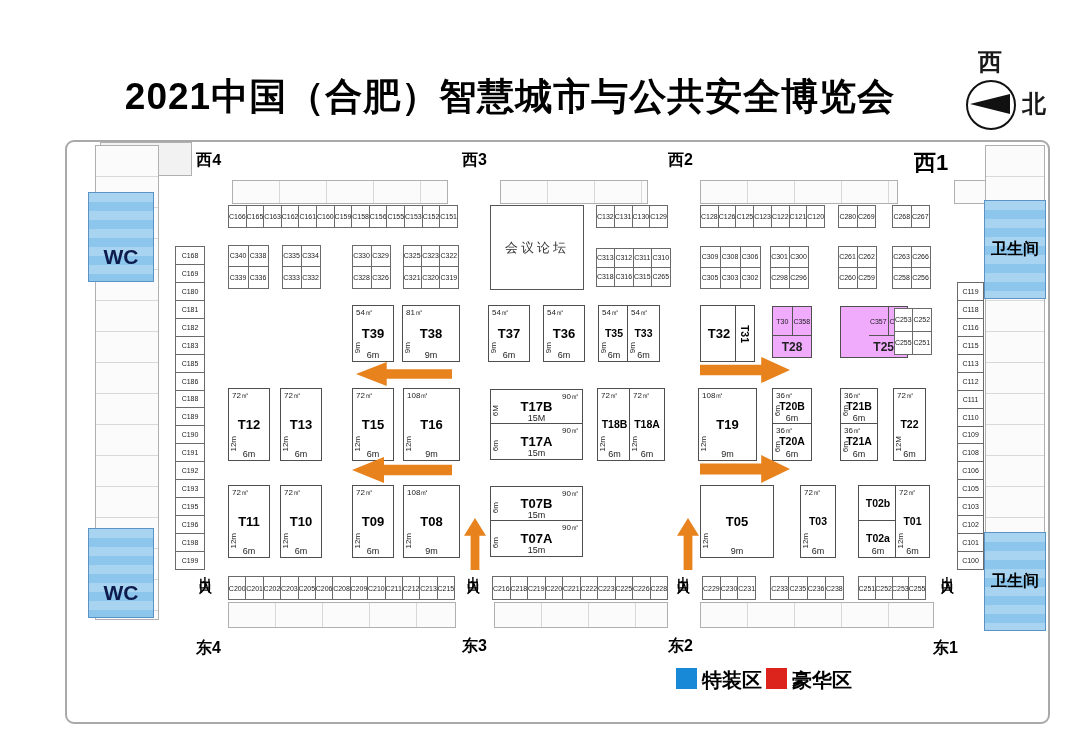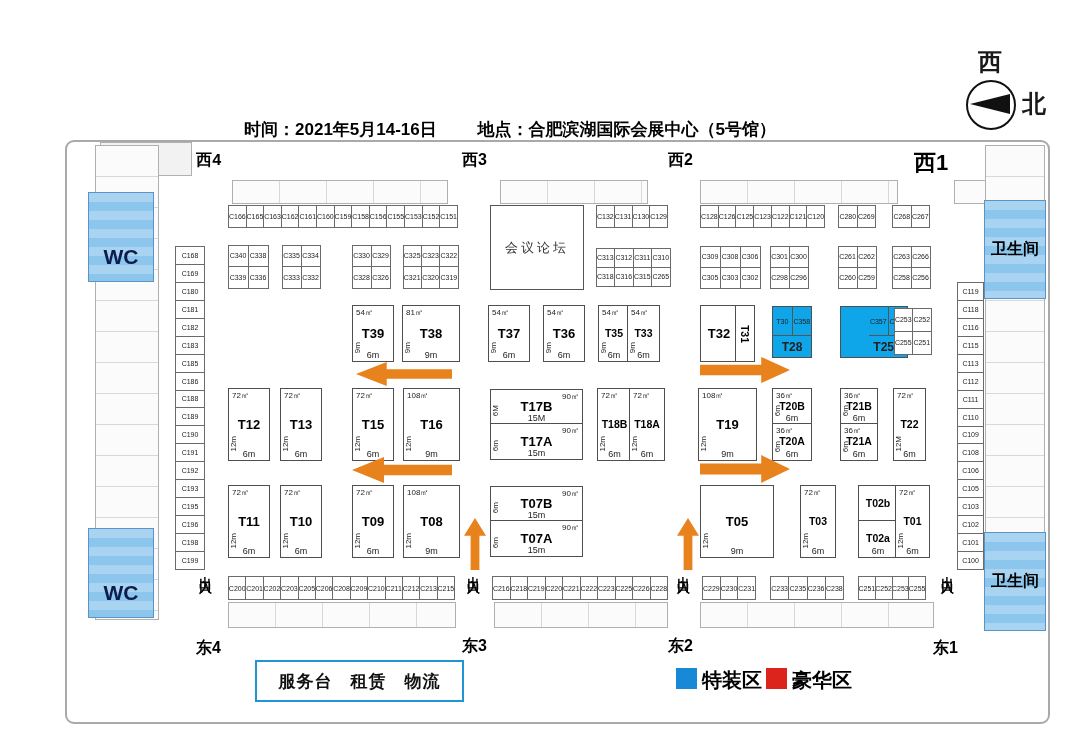--- a/index.html
+++ b/index.html
@@ -52,21 +52,21 @@
   
   .tb{position:absolute;background:#fff;border:1.5px solid #4f4f4f;}
   .tb .ar{position:absolute;top:1px;left:3px;font-size:8px;color:#222;}
   .tb.ar-right .ar{left:auto;right:3px;}
   .tb .nm{position:absolute;top:50%;left:50%;transform:translate(-50%,-55%);font-size:13px;font-weight:700;color:#000000;white-space:nowrap;}
   .tb.sm .nm{font-size:10.5px;}
   .tb .sd{position:absolute;left:0;bottom:8px;font-size:8px;color:#222;writing-mode:vertical-rl;transform:rotate(180deg);}
   .tb .bt{position:absolute;bottom:1px;left:50%;transform:translateX(-50%);font-size:9px;color:#222;}
   .tb.vert .nm{writing-mode:vertical-rl;transform:translate(-50%,-50%);}
   
-  .miniblk{position:absolute;border:1.5px solid #4f4f4f;background:#0ea5e9;display:flex;flex-direction:column;}
+  .miniblk{position:absolute;border:1.5px solid #4f4f4f;background:#f0abfc;display:flex;flex-direction:column;}
   .mini-top{flex:1;display:flex;}
   .mini-top .mc{flex:1;border-right:1px solid #555;display:flex;align-items:center;justify-content:center;font-size:7px;color:#222;}
   .mini-top .mc:last-child{border-right:none;}
   .mini-bot{height:21px;border-top:1px solid #555;display:flex;align-items:center;justify-content:center;font-size:12px;font-weight:700;color:#222;}
   
   .arrow{position:absolute;background:#e8821c;}
   .arrow.left{clip-path:polygon(0 50%,32% 0,32% 30%,100% 30%,100% 70%,32% 70%,32% 100%);}
   .arrow.right{clip-path:polygon(100% 50%,68% 0,68% 30%,0 30%,0 70%,68% 70%,68% 100%);}
   .arrow.up{clip-path:polygon(50% 0,0 34%,30% 34%,30% 100%,70% 100%,70% 34%,100% 34%);}
   
@@ -75,24 +75,21 @@
   .lgbox{position:absolute;border:2px solid #2095d4;background:#fff;display:flex;align-items:center;justify-content:center;
     font-size:17px;font-weight:700;color:#111;letter-spacing:1px;}
   .sw{position:absolute;width:21px;height:21px;}
   .lgtext{position:absolute;font-size:20px;font-weight:800;color:#000;}
 </style>
 </head>
 <body>
 
 <div class="canvas">
 
-  <div class="subtitle">
-    <span>时间：2021年5月14-16日</span>
-    <span>地点：合肥滨湖国际会展中心（5号馆）</span>
-  </div>
+  <div class="title">2021中国（合肥）智慧城市与公共安全博览会</div>
 
   <div class="compass-west">西</div>
   <div class="compass-circle">
     <div class="compass-needle"></div>
   </div>
   <div class="compass-north">北</div>
 
   <div class="hall"></div>
   <div class="cornerblk" style="left:100px;top:142px;width:90px;height:32px;"></div>
   <div class="band" style="left:232px;top:180px;width:214px;height:22px;"></div>
@@ -533,19 +530,18 @@
       <div class="cell">C252</div>
       <div class="cell">C253</div>
       <div class="cell">C255</div>
     </div>
 
   <div class="entr" style="left:196px;top:566px;">出入口</div>
   <div class="entr" style="left:464px;top:566px;">出入口</div>
   <div class="entr" style="left:674px;top:566px;">出入口</div>
   <div class="entr" style="left:938px;top:566px;">出入口</div>
 
-  <div class="lgbox" style="left:255px;top:660px;width:205px;height:38px;">服务台　租赁　物流</div>
   <div class="sw" style="left:676px;top:668px;background:#1789d6;"></div>
   <div class="lgtext" style="left:702px;top:667px;">特装区</div>
   <div class="sw" style="left:766px;top:668px;background:#dc241c;"></div>
   <div class="lgtext" style="left:792px;top:667px;">豪华区</div>
 
 </div>
 
 </body></html>

